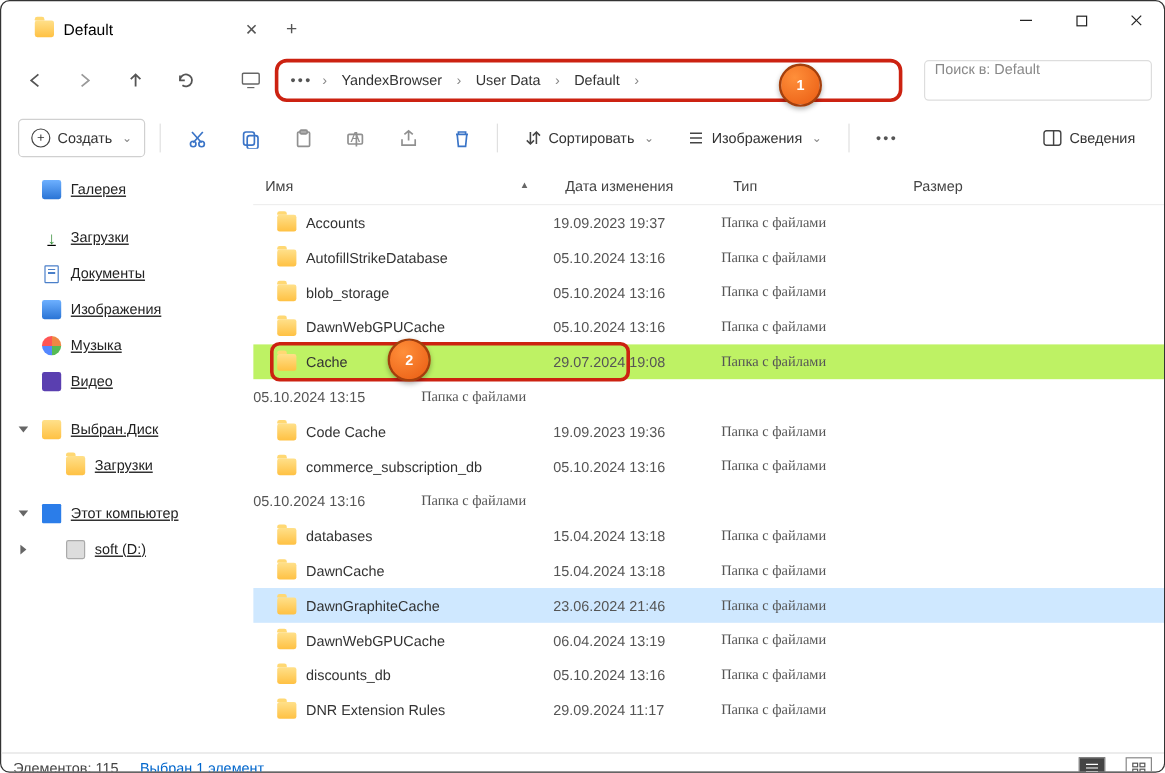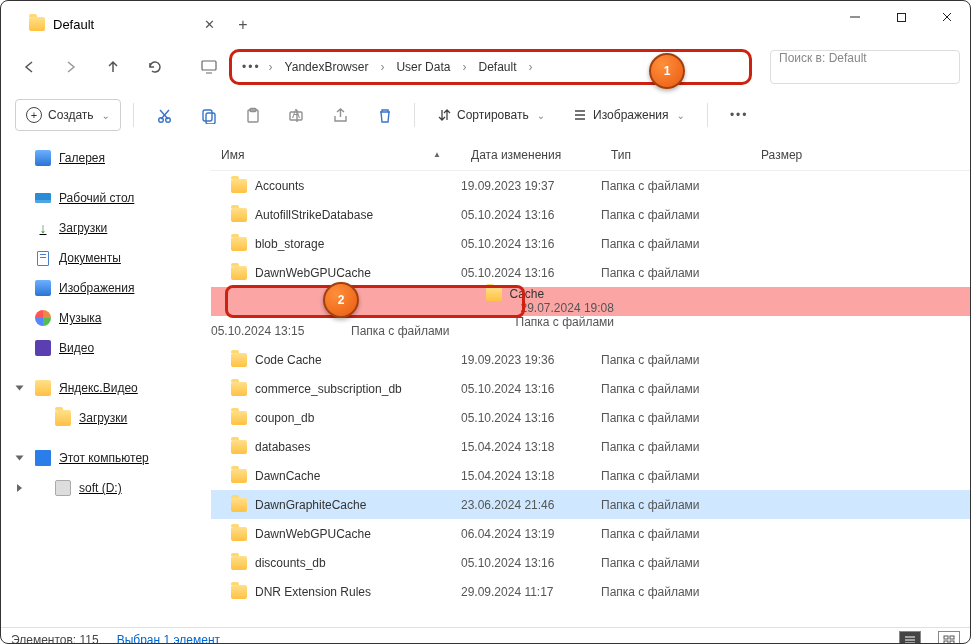--- a/index.html
+++ b/index.html
@@ -54,25 +54,25 @@
 .main { flex: 1; display: flex; flex-direction: column; }
 .col-headers { height: 32px; display: flex; align-items: center; border-bottom: 1px solid #eee; }
 .ch { color: #444; border-right: 0; padding-left: 10px; }
 .ch-name { width: 250px; display:flex; align-items:center; gap:10px; }
 .ch-date { width: 140px; }
 .ch-type { width: 150px; }
 .ch-size { width: 80px; }
 .sort-ind { font-size: 8px; color: #666; }
 .files { flex: 1; overflow: hidden; position: relative; }
 .row { height: 29px; display: flex; align-items: center; }
-.row.selected { background: #fca5a5; flex-direction: column; }
+.row.selected { background: #bef264; }
 .row.alt-sel { background: #cfe8ff; }
 .c-name { width: 250px; display: flex; align-items: center; gap: 8px; padding-left: 20px; color: #333; }
 .c-date { width: 140px; color: #555; }
-.c-type { width: 150px; color: #555; }
+.c-type { width: 150px; color: #555; font-family: Liberation Serif, serif; }
 
 
 .status { height: 24px; border-top: 1px solid #e0e0e0; display: flex; align-items: center; padding: 0 10px; gap: 18px; color: #444; }
 .status .spacer { flex: 1; }
 .viewbtn { width: 22px; height: 18px; display: flex; align-items: center; justify-content: center; border: 1px solid #888; margin-left: -1px; }
 .viewbtn.active { background: #444; }
 .viewbtn.active svg { stroke: #fff; }
 .viewbtn svg { stroke: #555; stroke-width: 1; fill: none; }
 
 
@@ -231,36 +231,37 @@
         <line x1="2" y1="11" x2="12" y2="11" stroke="#444" stroke-width="1.3"></line>
       </svg>
     <span>Изображения</span>
     <span class="dd">⌄</span>
   </div>
   <div class="div"></div>
   <div class="btn">
       <span class="dots">•••</span>
     </div>
   <div style="flex:1"></div>
+  <div class="btn">
+    <svg width="16" height="14">
+        <rect x="1" y="1" width="14" height="12" rx="2" fill="none" stroke="#444" stroke-width="1.2"></rect>
+        <line x1="9" y1="1" x2="9" y2="13" stroke="#444" stroke-width="1.2"></line>
+      </svg>
+    <span>Сведения</span>
+  </div>
 </div>
 
 <div class="content">
 
   <div class="sidebar">
     <div class="side-item">
         <span class="ico ico-pic"></span>
         <span>Галерея</span>
       </div>
     <div class="sep"></div>
-    <div class="side-item">
-        <span class="ico">
-          <span class="ico-desk"></span>
-        </span>
-        <span>Рабочий стол</span>
-      </div>
     <div class="side-item">
         <span class="ico ico-dl">↓</span>
         <span>Загрузки</span>
       </div>
     <div class="side-item">
         <span class="ico">
           <span class="ico-doc"></span>
         </span>
         <span>Документы</span>
       </div>
@@ -272,21 +273,21 @@
         <span class="ico ico-mus"></span>
         <span>Музыка</span>
       </div>
     <div class="side-item">
         <span class="ico ico-vid"></span>
         <span>Видео</span>
       </div>
     <div class="sep"></div>
     <div class="side-item with-chevron expanded">
         <span class="ico ico-ydisk"></span>
-        <span>Яндекс.Видео</span>
+        <span>Выбран.Диск</span>
       </div>
     <div class="side-item nested">
         <span class="ico folder-icon-sm"></span>
         <span>Загрузки</span>
       </div>
     <div class="sep"></div>
     <div class="side-item with-chevron expanded">
         <span class="ico ico-pc"></span>
         <span>Этот компьютер</span>
       </div>
@@ -362,24 +363,20 @@
         </div>
         <div class="row">
           <div class="c-name">
             <span class="folder-icon-sm"></span>
             <span>commerce_subscription_db</span>
           </div>
           <div class="c-date">05.10.2024 13:16</div>
           <div class="c-type">Папка с файлами</div>
         </div>
         <div class="row">
-          <div class="c-name">
-            <span class="folder-icon-sm"></span>
-            <span>coupon_db</span>
-          </div>
           <div class="c-date">05.10.2024 13:16</div>
           <div class="c-type">Папка с файлами</div>
         </div>
         <div class="row">
           <div class="c-name">
             <span class="folder-icon-sm"></span>
             <span>databases</span>
           </div>
           <div class="c-date">15.04.2024 13:18</div>
           <div class="c-type">Папка с файлами</div>

